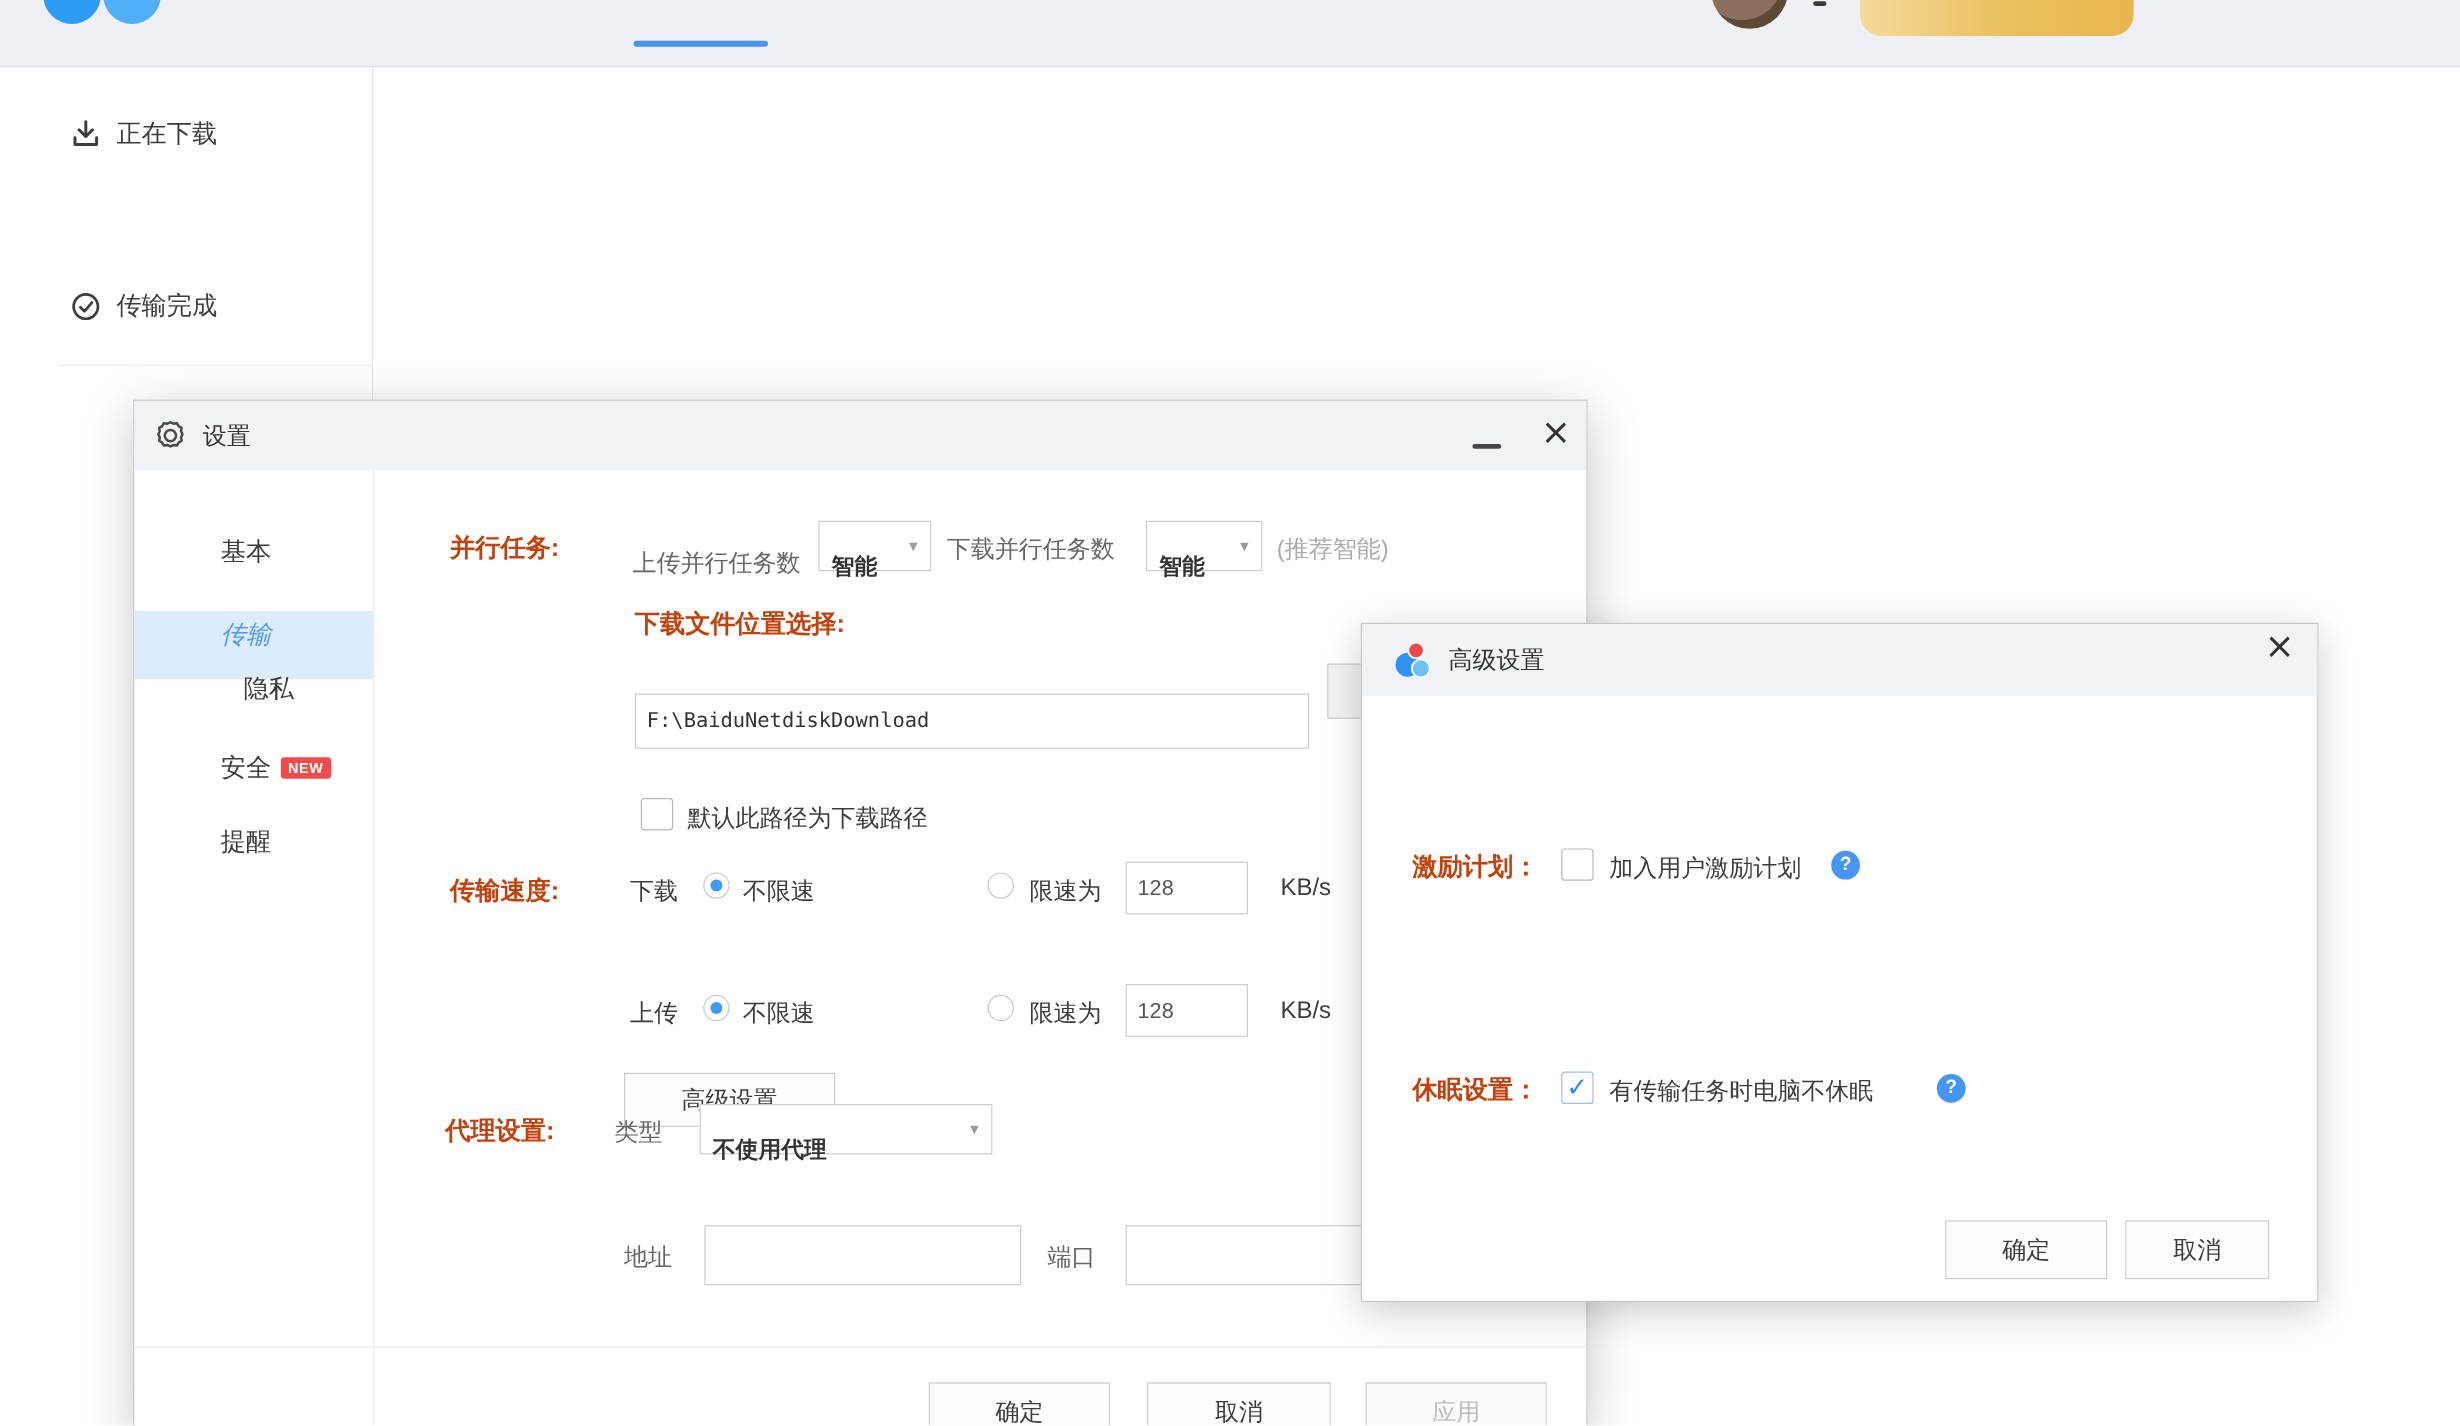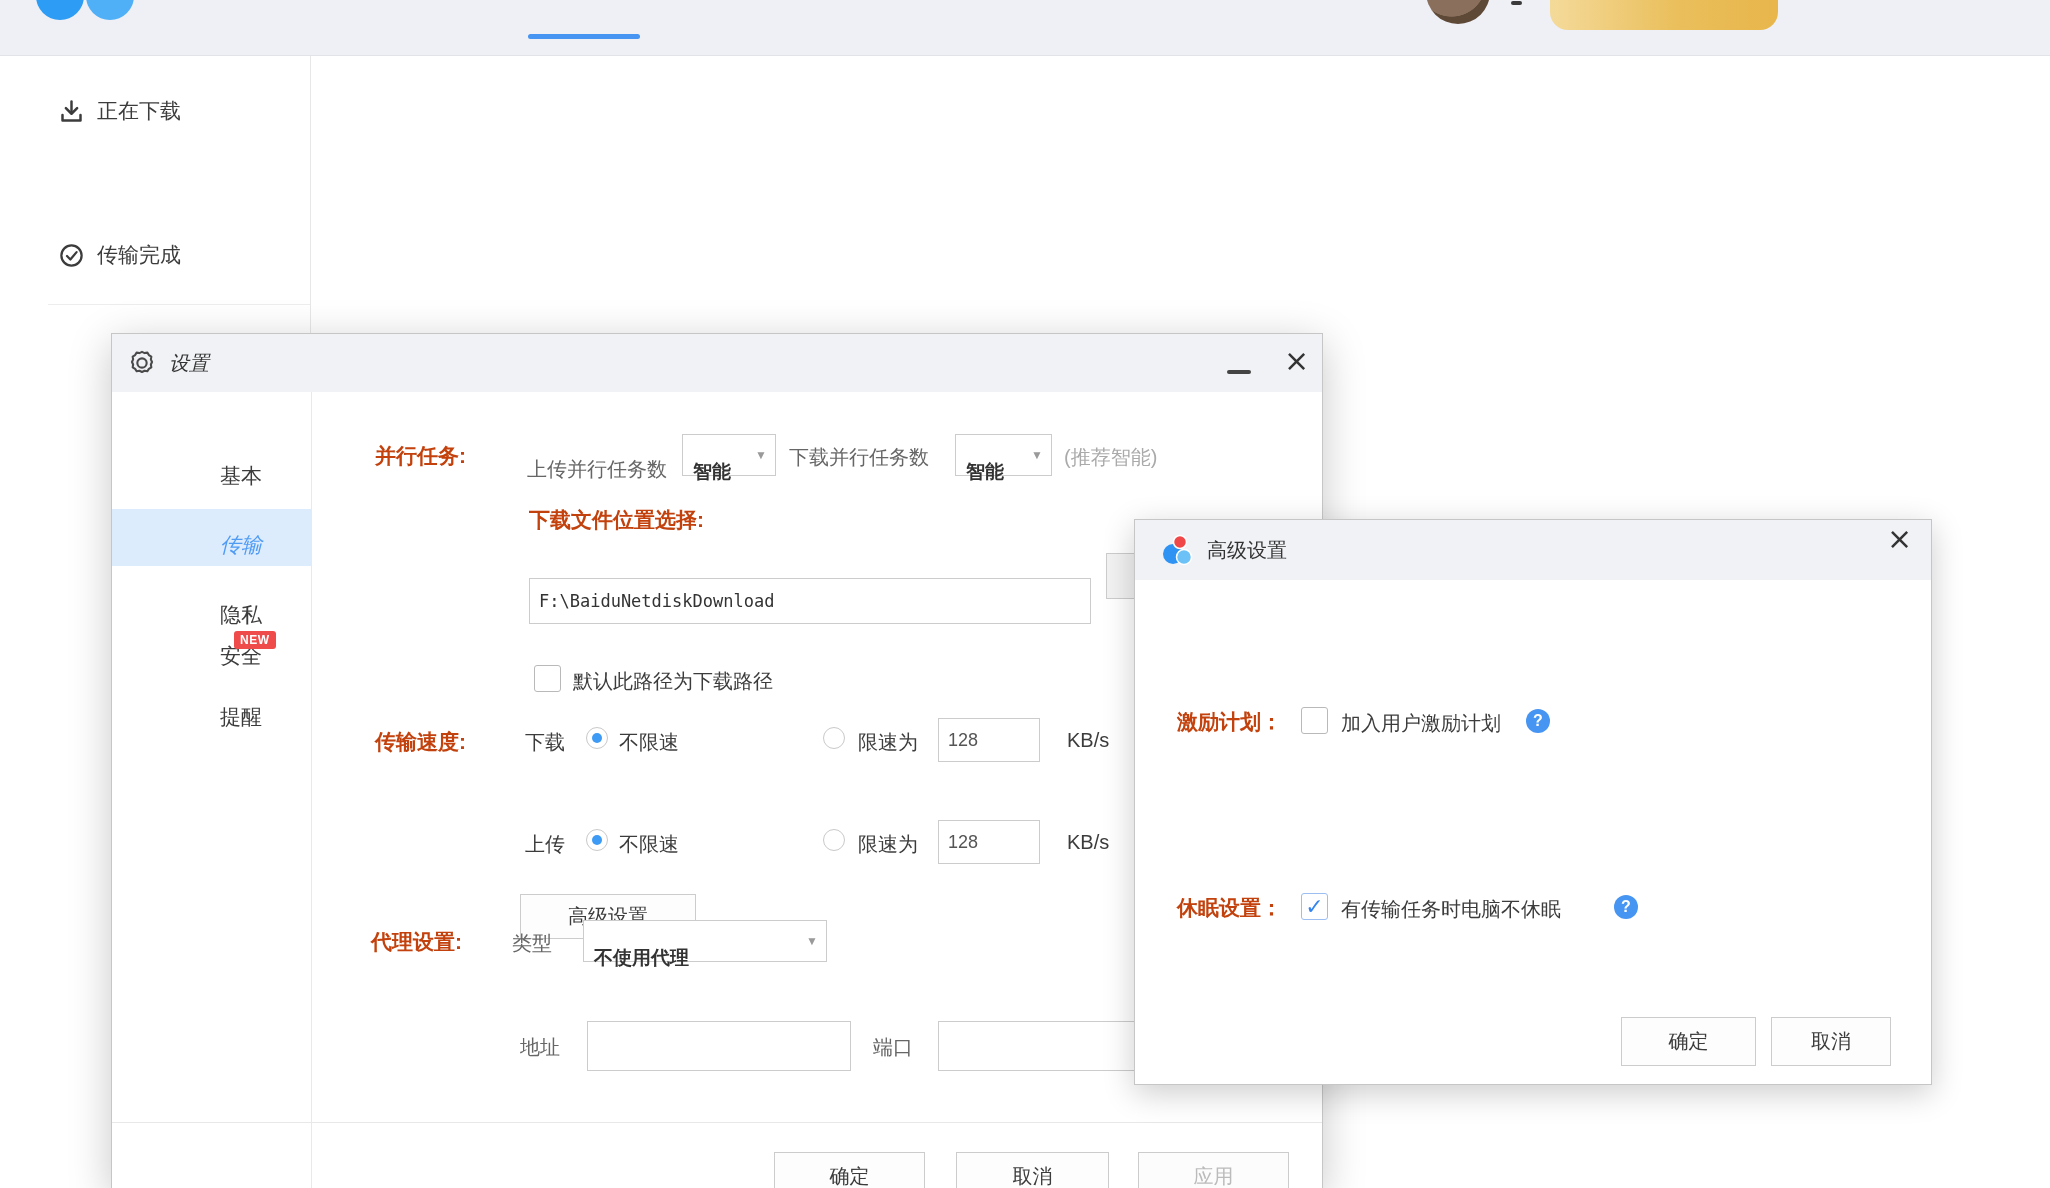--- a/index.html
+++ b/index.html
@@ -32,21 +32,21 @@
   .dlg-header{left:0;top:0;width:100%;background:#f1f2f6;display:flex;align-items:center;}
   .dlg-title{font-size:20px;color:#333;}
   .winbtn{cursor:pointer;}
   .minus-bar{width:24px;height:4px;background:#444;border-radius:2px;}
   .xmark{font-size:30px;color:#333;line-height:30px;font-family:"DejaVu Sans",sans-serif;}
 
   
   .settings{left:111px;top:333px;width:1210px;height:855px;z-index:5;box-shadow:0 10px 40px rgba(0,0,0,.22);overflow:hidden;}
   .settings .dlg-header{height:58px;}
   .tabs-pane{left:0;top:58px;width:199px;height:797px;border-right:1px solid #e9e9e9;}
-  .tab{left:0;width:199px;height:44px;display:flex;align-items:flex-end;cursor:pointer;padding-left:36px;}
+  .tab{left:0;width:199px;height:44px;display:flex;align-items:flex-start;cursor:pointer;}
   .tab .t{margin-left:72px;font-size:21px;color:#3c3c3c;}
   .tab-band{left:0;top:117px;width:199px;height:57px;background:#dcecfd;}
   .tab.active .t{color:#4f9bf4;font-style:italic;}
   .new-badge{left:122px;top:239px;background:#f04b4b;color:#fff;font-size:12px;font-weight:bold;
     padding:3px 6px;border-radius:3px;letter-spacing:.5px;line-height:1;}
 
   .rowlabel{font-weight:bold;font-size:21px;color:#c2410c;}
   .sublabel{font-size:20px;color:#666;}
   .darklabel{font-size:20px;color:#3c3c3c;}
   .hint{font-size:20px;color:#aaa;}
@@ -112,36 +112,36 @@
     </div>
     <div class="abs side-divider" style="top:249px;"></div>
   </div>
 
   <div class="abs dialog settings">
     <div class="abs dlg-header">
       <svg style="margin-left:16px;" width="28" height="28" viewBox="0 0 24 24" fill="none" stroke="#4a4a4a" stroke-width="1.8" stroke-linejoin="round">
         <path d="M12 2.5l2.2 1 2.4-.4 1.3 2.1 2.1 1.3-.4 2.4 1 2.2-1 2.2.4 2.4-2.1 1.3-1.3 2.1-2.4-.4-2.2 1-2.2-1-2.4.4-1.3-2.1-2.1-1.3.4-2.4-1-2.2 1-2.2-.4-2.4 2.1-1.3 1.3-2.1 2.4.4z"></path>
         <circle cx="12" cy="12" r="4"></circle>
       </svg>
-      <span class="dlg-title" style="margin-left:13px;font-style:italic;">设置</span>
+      <span class="dlg-title" style="margin-left:13px;">设置</span>
     </div>
     <div class="abs winbtn" style="left:1115px;top:36px;">
       <div class="minus-bar"></div>
     </div>
     <div class="abs winbtn xmark" style="left:1172px;top:12px;">×</div>
 
     <div class="abs tabs-pane">
       <div class="abs tab-band"></div>
       <div class="abs tab" style="top:54px;">
         <span class="t">基本</span>
         </div>
       <div class="abs tab active" style="top:123px;">
         <span class="t">传输</span>
         </div>
-      <div class="abs tab" style="top:193px;">
+      <div class="abs tab" style="top:168px;margin-left:19px;">
         <span class="t">隐私</span>
         </div>
       <div class="abs tab" style="top:234px;">
         <span class="t">安全</span>
         </div>
       <div class="abs new-badge">NEW</div>
       <div class="abs tab" style="top:295px;">
         <span class="t">提醒</span>
         </div>
     </div>

